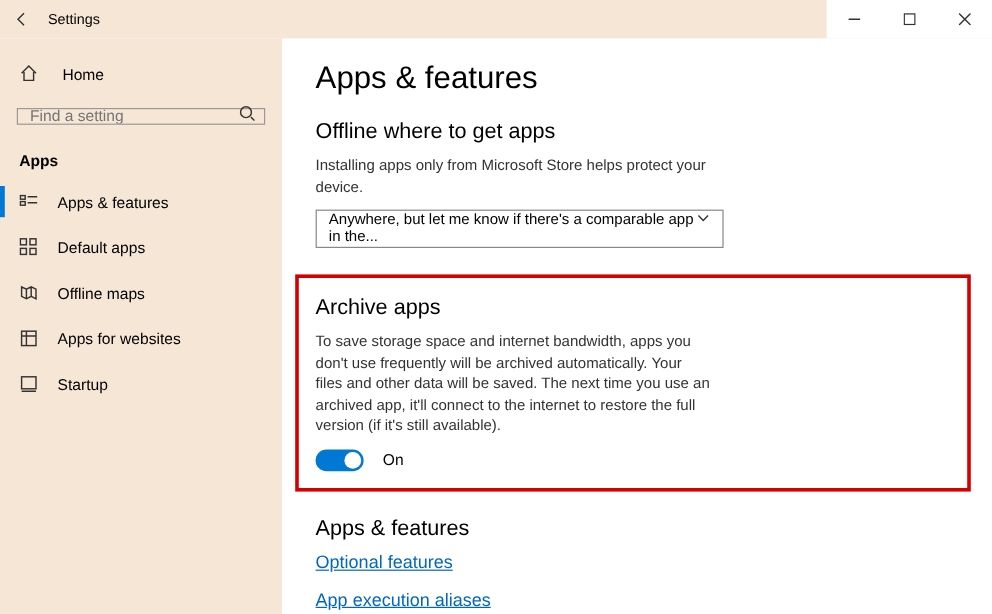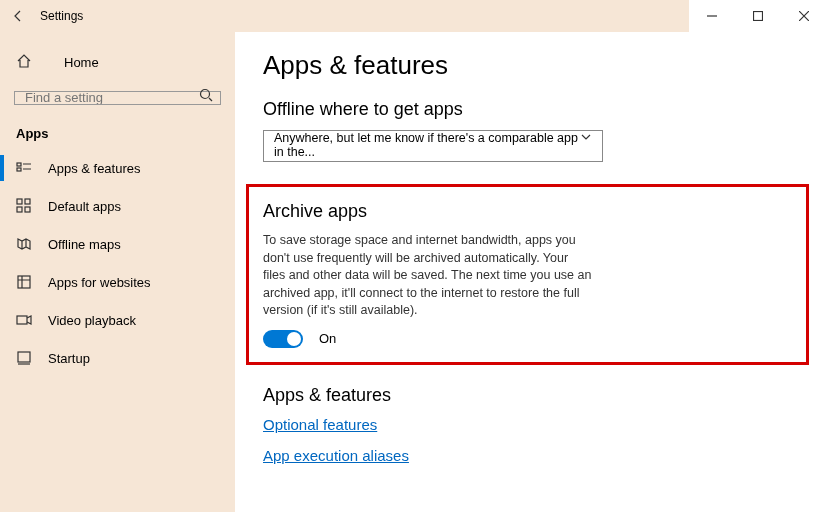--- a/index.html
+++ b/index.html
@@ -9,21 +9,21 @@
 .titlebar .back { width: 36px; height: 32px; display: flex; align-items: center; justify-content: center; }
 .titlebar .title { font-size: 12px; padding-left: 4px; color: #000; }
 .titlebar .spacer { flex: 1; }
 .titlebar .winbtn { width: 46px; height: 32px; display: flex; align-items: center; justify-content: center; background: #fff; }
 .titlebar .winbtn svg { width: 10px; height: 10px; }
 .winbtns-bg { display: flex; background: #fff; height: 32px; }
 
 .main { display: flex; flex: 1; height: calc(512px - 32px); }
 
 .sidebar { width: 235px; background: #f6e6d6; padding-top: 12px; display: flex; flex-direction: column; }
-.sidebar .home-row { display: flex; align-items: center; height: 36px; padding-left: 16px; gap: 32px; font-size: 13px; }
+.sidebar .home-row { display: flex; align-items: center; height: 36px; padding-left: 16px; gap: 20px; font-size: 13px; }
 .sidebar .search-wrap { padding: 8px 14px 8px 14px; }
 .sidebar .search { width: 100%; height: 14px; border: 1px solid #999; background: transparent; padding: 0 30px 0 10px; font-size: 13px; }
 .sidebar .search-box { position: relative; }
 .sidebar .search-icon { position: absolute; right: 8px; top: 50%; transform: translateY(-50%); }
 .sidebar .group-label { padding: 12px 28px 8px 16px; font-size: 13px; font-weight: 600; }
 .sidebar .nav { list-style: none; }
 .sidebar .nav-item { display: flex; align-items: center; height: 38px; padding-left: 16px; gap: 16px; font-size: 13px; cursor: pointer; position: relative; }
 .sidebar .nav-item.selected::before { content: ""; position: absolute; left: 0; top: 6px; bottom: 6px; width: 4px; background: #0078d4; }
 .sidebar .nav-item .icon { width: 16px; height: 16px; display: flex; align-items: center; justify-content: center; }
 
@@ -128,42 +128,34 @@
             <svg width="16" height="16" viewBox="0 0 16 16">
               <rect x="2" y="2" width="12" height="12"></rect>
               <path d="M6 2 V14 M2 6 H14"></path>
             </svg>
           </span>
         <span>Apps for websites</span>
       </li>
       <li class="nav-item">
         <span class="icon">
             <svg width="16" height="16" viewBox="0 0 16 16">
-              <rect x="1" y="4" width="10" height="8"></rect>
-              <path d="M11 6 L15 4 V12 L11 10"></path>
-            </svg>
-          </span>
-        <span>Video playback</span>
-      </li>
-      <li class="nav-item">
-        <span class="icon">
-            <svg width="16" height="16" viewBox="0 0 16 16">
               <rect x="2" y="2" width="12" height="10"></rect>
               <path d="M2 14 H14"></path>
             </svg>
           </span>
         <span>Startup</span>
       </li>
     </ul>
   </aside>
 
   <section class="content">
     <h1>Apps &amp; features</h1>
 
     <h2>Offline where to get apps</h2>
+    <p class="desc">Installing apps only from Microsoft Store helps protect your device.</p>
     <div class="select-wrap">
       <span>Anywhere, but let me know if there's a comparable app in the...</span>
       <span><svg width="12" height="12" viewBox="0 0 12 12">
             <path d="M2 4 L6 8 L10 4"></path>
           </svg></span>
     </div>
 
     <div class="highlight-box">
       <h2>Archive apps</h2>
       <p class="desc" style="max-width:330px">To save storage space and internet bandwidth, apps you don't use frequently will be archived automatically. Your files and other data will be saved. The next time you use an archived app, it'll connect to the internet to restore the full version (if it's still available).</p>

